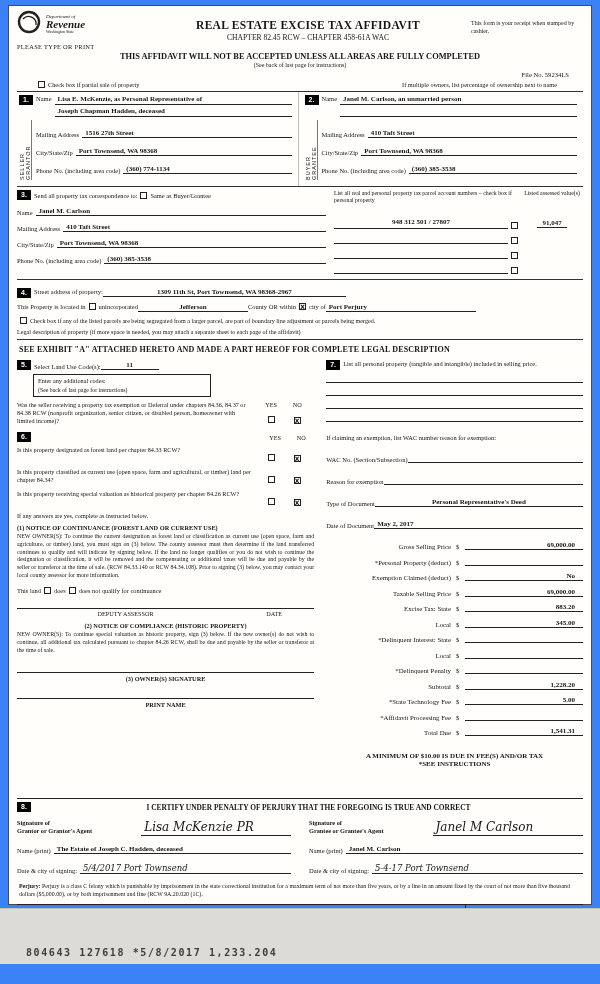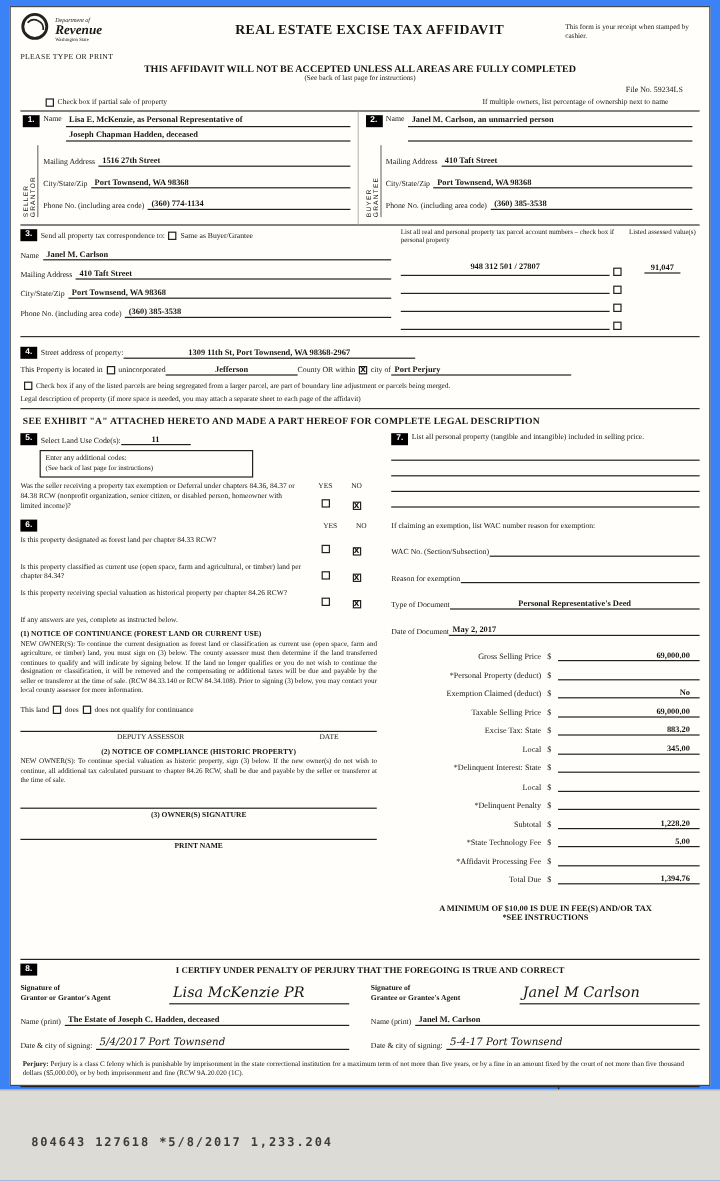--- a/index.html
+++ b/index.html
@@ -67,21 +67,21 @@
   .s3-hdr { display:flex; font-size:5.8px; line-height:1.25; }
   .s3-hdr-l { flex:1; padding-right:6px; }
   .s3-hdr-r { width:62px; text-align:center; }
   .parcel-row { display:flex; align-items:flex-end; margin-top:6px; }
   .p-num { flex:1; border-bottom:1px solid #222; text-align:center; min-height:9px; }
   .p-assessed { width:62px; text-align:center; min-height:9px; }
   .p-assessed .u { border-bottom:1px solid #222; padding:0 5px; }
 
   
   .sec4 { border-bottom:1px solid #333; padding:3px 0 4px; }
-  .s4-row { display:flex; align-items:center; font-size:6.5px; margin-top:5px; }
+  .s4-row { display:flex; align-items:flex-start; font-size:6.5px; margin-top:5px; }
   .s4-row.small { font-size:6.1px; align-items:center; }
   .w90 { max-width:110px; } .w120 { max-width:150px; }
   .exhibit { font-weight:bold; font-size:8px; padding:5px 2px 4px; letter-spacing:0.2px;
              border-bottom:0; }
 
   
   .main { display:flex; gap:12px; min-height:436px; padding-top:2px; }
   .col-l { width:52.5%; } .col-r { flex:1; }
   .s5-top { display:flex; align-items:flex-end; font-size:6.5px; }
   .s5-top .fill { max-width:58px; flex:1; }
@@ -135,21 +135,21 @@
 
   
   .perjury { font-size:5.9px; line-height:1.35; padding:4px 2px 3px; }
   .bottom-row { display:flex; align-items:stretch; border-top:1px solid #222; margin-top:2px; }
   .rev { width:170px; font-size:6.4px; padding:3px 2px; }
   .treas { flex:1; text-align:center; font-size:7px; padding:3px 2px; }
   .county { width:118px; border-left:1px solid #222; text-align:center; font-weight:bold;
             font-size:6.6px; padding:3px 2px; }
 
   
-  .scan-strip { position:absolute; left:0; top:908px; width:600px; height:76px;
+  .scan-strip { position:absolute; left:0; top:908px; width:600px; height:56px;
                 background:#dcdbd5; border-top:1px solid #c2c1ba; }
   .stamp { position:absolute; left:26px; top:38px; font-family:"DejaVu Sans Mono", monospace;
            font-size:10px; font-weight:bold; letter-spacing:1.6px; color:#3c3c3c; }
 </style>
 </head>
 <body>
 
 <div class="page">
   <div class="paper">
 
@@ -166,20 +166,21 @@
           <span class="logo-txt">
             <div class="logo-dept">Department of</div>
             <div class="logo-rev">Revenue</div>
             <div class="logo-state">Washington State</div>
           </span>
         </div>
         <div class="please">PLEASE TYPE OR PRINT</div>
       </div>
       <div class="hdr-center">
         <div class="title">REAL ESTATE EXCISE TAX AFFIDAVIT</div>
+        <div class="chapter">CHAPTER 82.45 RCW – CHAPTER 458-61A WAC</div>
       </div>
       <div class="hdr-right">This form is your receipt when stamped by cashier.</div>
     </div>
     <div class="warning">THIS AFFIDAVIT WILL NOT BE ACCEPTED UNLESS ALL AREAS ARE FULLY COMPLETED</div>
     <div class="seeback">(See back of last page for instructions)</div>
     <div class="fileno">File No. 59234LS</div>
     <div class="partial-row">
       <span class="cb"></span>
       <span>Check box if partial sale of property</span>
       <span class="gap"></span>
@@ -499,21 +500,21 @@
           <span class="m-v"><span class="val">5.00</span></span>
         </div>
         <div class="m-row">
           <span class="m-l">*Affidavit Processing Fee</span>
           <span class="m-d">$</span>
           <span class="m-v"><span class="val"></span></span>
         </div>
         <div class="m-row">
           <span class="m-l">Total Due</span>
           <span class="m-d">$</span>
-          <span class="m-v"><span class="val">1,394.76</span></span>
+          <span class="m-v"><span class="val">1,541.31</span></span>
         </div>
 
         <div class="min-note first">A MINIMUM OF $10.00 IS DUE IN FEE(S) AND/OR TAX</div>
         <div class="min-note">*SEE INSTRUCTIONS</div>
       </div>
     </div>
 
     <div class="sec8">
       <div class="s8-head">
         <span class="num">8.</span>

